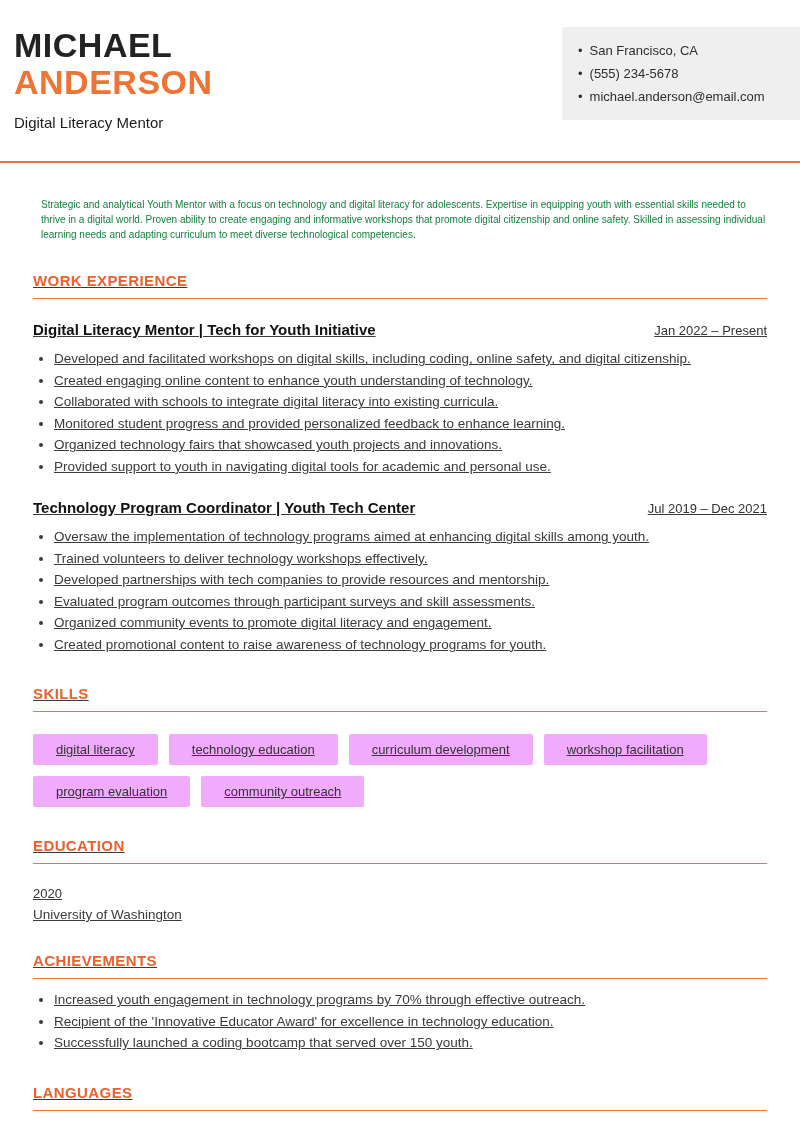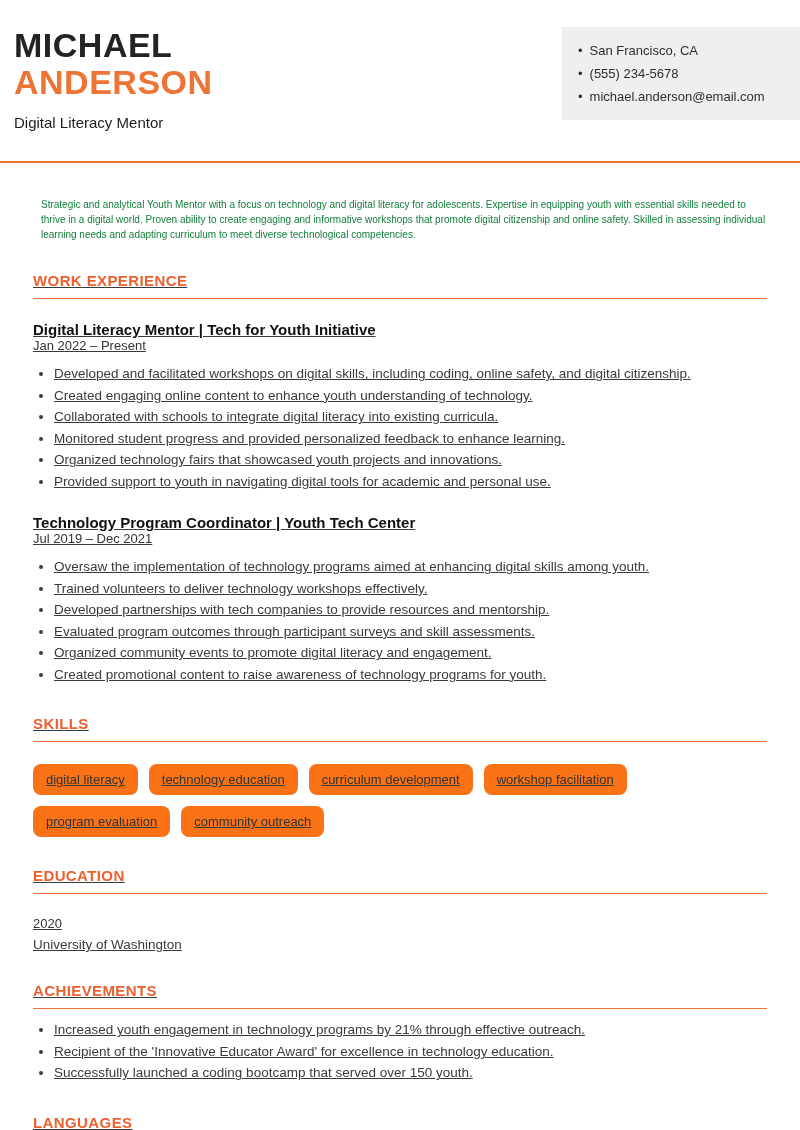--- a/index.html
+++ b/index.html
@@ -78,21 +78,20 @@
     letter-spacing: 0.4px;
     padding-bottom: 9px;
     border-bottom: 1px solid #ED7434;
   }
 
   .job { margin-top: 22px; }
   .entry-head {
     display: flex;
     justify-content: space-between;
     align-items: baseline;
-    flex-direction: column;
   }
   .entry-head h3 {
     font-size: 15px;
     font-weight: bold;
     color: #111111;
   }
   .entry-date {
     font-size: 13px;
     color: #333333;
     white-space: nowrap;
@@ -108,25 +107,25 @@
     color: #3a3a3a;
   }
 
   .tags {
     display: flex;
     flex-wrap: wrap;
     gap: 11px;
     margin-top: 22px;
   }
   .tag {
-    background: #f97316;
-    padding: 8px 13px;
+    background: #f0abfc;
+    padding: 8px 23px;
     font-size: 13px;
     color: #333333;
-    border-radius: 8px;
+    border-radius: 2px;
   }
 
   .edu-entry { margin-top: 22px; }
   .edu-school {
     margin-top: 6px;
     font-size: 13.5px;
     color: #3a3a3a;
   }
   .achievements-list { margin-top: 20px; }
 </style>
@@ -239,21 +238,21 @@
           <span class="entry-date">2020</span>
         </div>
         <div class="edu-school">University of Washington</div>
       </div>
     </section>
 
     <section class="section">
       <h2 class="section-heading">ACHIEVEMENTS</h2>
       <ul class="bullets achievements-list">
 
-          <li>Increased youth engagement in technology programs by 21% through effective outreach.</li>
+          <li>Increased youth engagement in technology programs by 70% through effective outreach.</li>
 
           <li>Recipient of the 'Innovative Educator Award' for excellence in technology education.</li>
 
           <li>Successfully launched a coding bootcamp that served over 150 youth.</li>
         </ul>
     </section>
 
     <section class="section">
       <h2 class="section-heading">LANGUAGES</h2>
 

